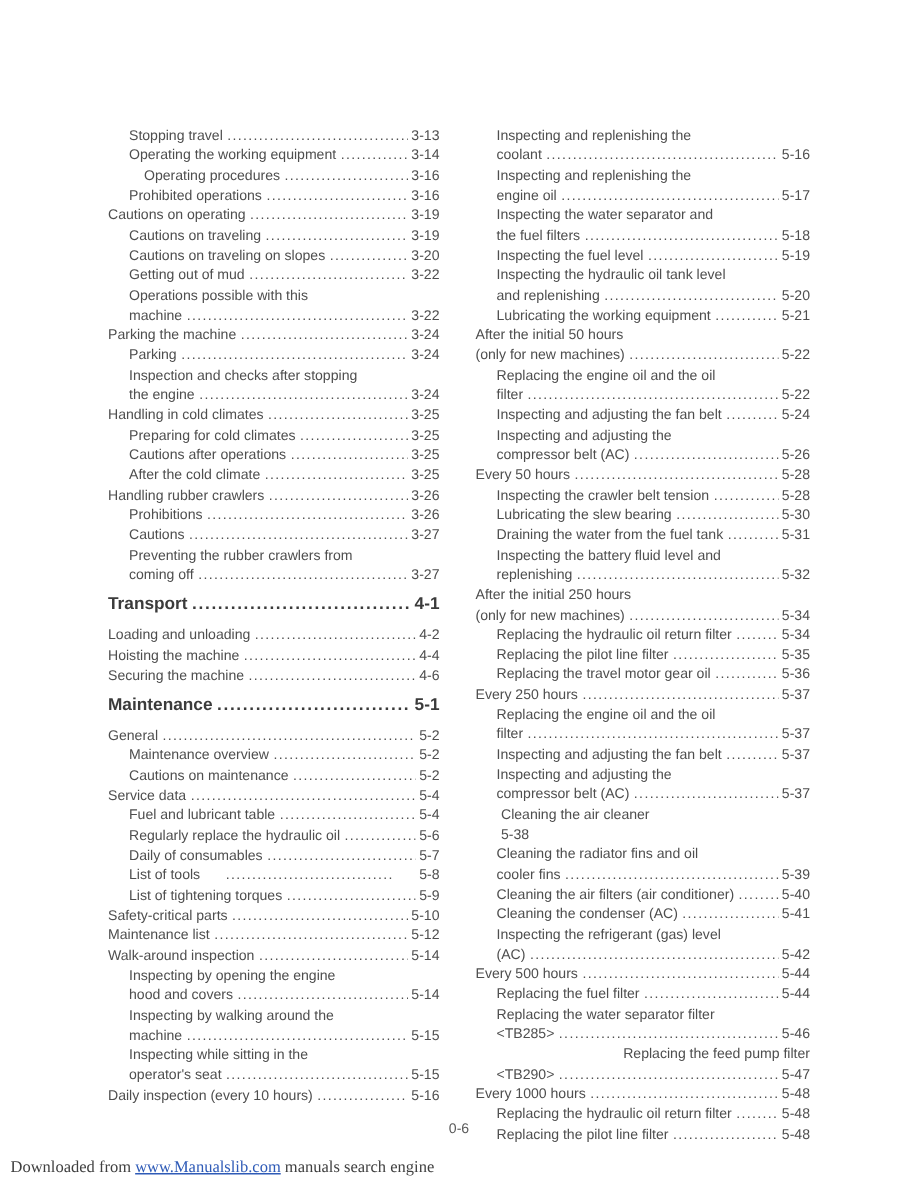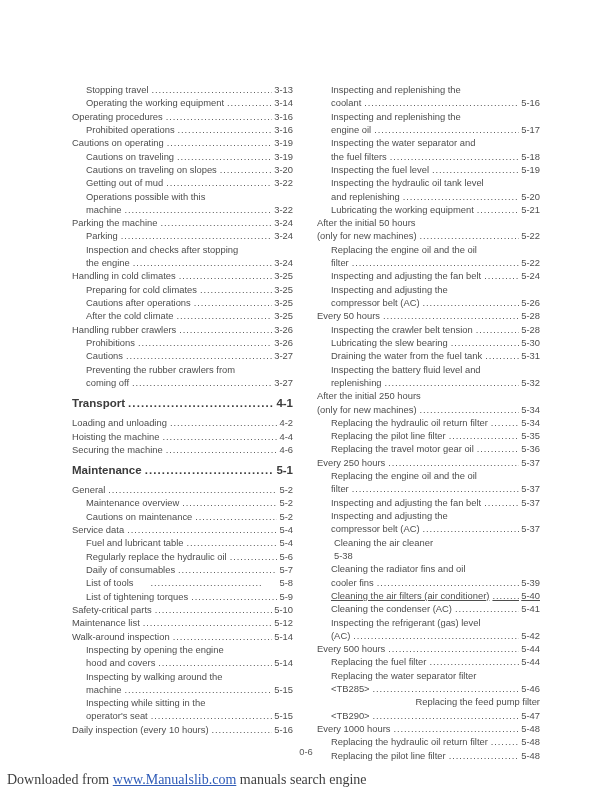--- a/index.html
+++ b/index.html
@@ -28,42 +28,42 @@
     font-weight:bold; font-size:11.5px; line-height:15px; color:#3b3b3b;
     margin-top:7px; margin-bottom:5px;
   }
   .line.chapter .dots::after { letter-spacing:1.1px; }
   .pagenum {
     position:absolute; top:746px; left:72px; width:468px; text-align:center;
     font-size:9.4px; color:#5a5a5a;
   }
   .footer {
     position:absolute; left:7px; top:772px;
-    font-family:"Liberation Serif", serif; font-size:14px; color:#3f3f3f;
+    font-family:"Liberation Serif", serif; font-size:11px; color:#3f3f3f;
     white-space:nowrap;
   }
   .flink { color:#2f5bb7; text-decoration:underline; cursor:pointer; }
 </style>
 </head>
 <body>
 
 <div class="page">
   <div class="columns">
     <div class="col left" id="col-left">
         <div class="line" style="padding-left: 14px;">
           <span class="txt">Stopping travel</span>
           <span class="dots"></span>
           <span class="pg">3-13</span>
         </div>
         <div class="line" style="padding-left: 14px;">
           <span class="txt">Operating the working equipment</span>
           <span class="dots"></span>
           <span class="pg">3-14</span>
         </div>
-        <div class="line" style="padding-left: 0px;">
+        <div class="line" style="padding-left: 0px; margin-left: 24px;">
           <span class="txt">Operating procedures</span>
           <span class="dots"></span>
           <span class="pg">3-16</span>
         </div>
         <div class="line" style="padding-left: 14px;">
           <span class="txt">Prohibited operations</span>
           <span class="dots"></span>
           <span class="pg">3-16</span>
         </div>
         <div class="line" style="padding-left: 0px;">
@@ -425,21 +425,21 @@
           <span class="pg">5-38</span>
         </div>
         <div class="line" style="padding-left: 14px;">
           <span class="txt">Cleaning the radiator fins and oil</span>
         </div>
         <div class="line" style="padding-left: 14px;">
           <span class="txt">cooler fins</span>
           <span class="dots"></span>
           <span class="pg">5-39</span>
         </div>
-        <div class="line" style="padding-left: 14px; text-decoration: underline;">
+        <div class="line" style="padding-left: 14px;">
           <span class="txt">Cleaning the air filters (air conditioner)</span>
           <span class="dots"></span>
           <span class="pg">5-40</span>
         </div>
         <div class="line" style="padding-left: 14px;">
           <span class="txt">Cleaning the condenser (AC)</span>
           <span class="dots"></span>
           <span class="pg">5-41</span>
         </div>
         <div class="line" style="padding-left: 14px;">

